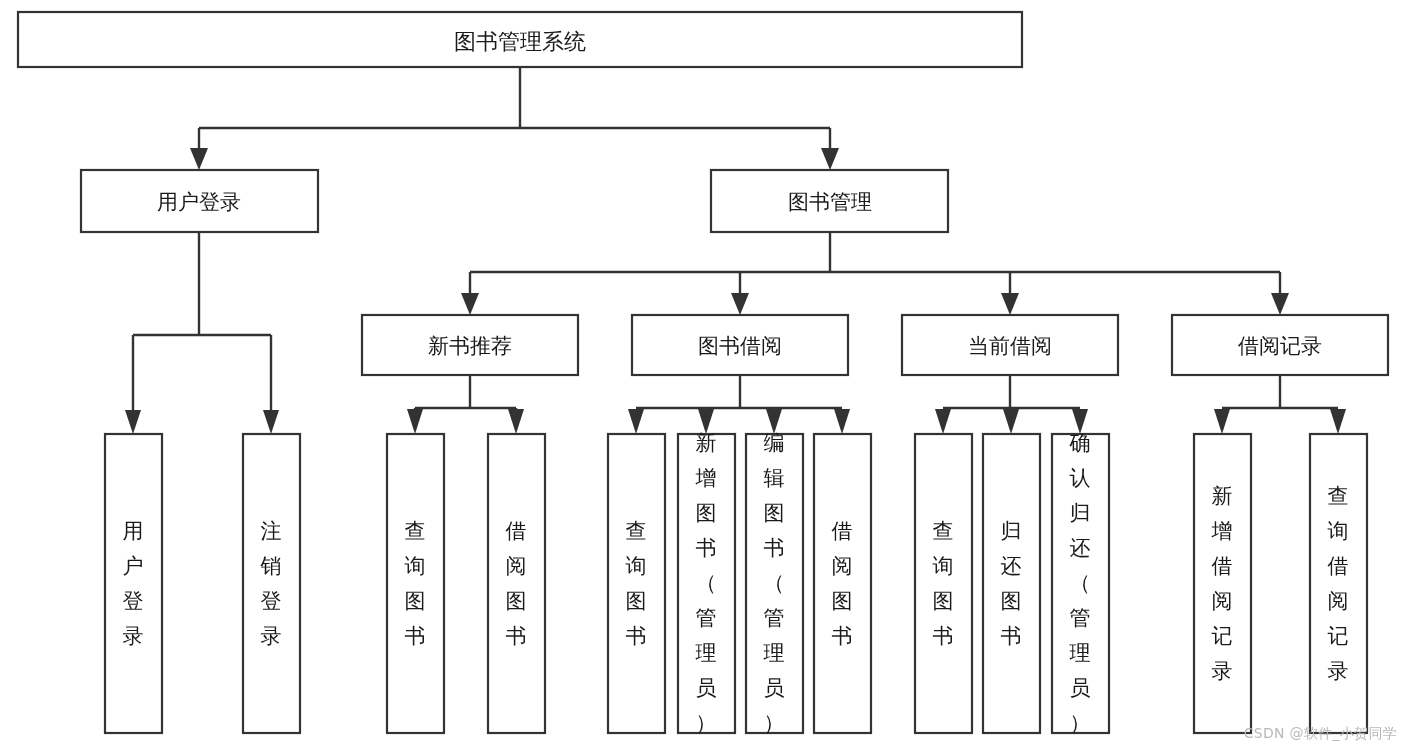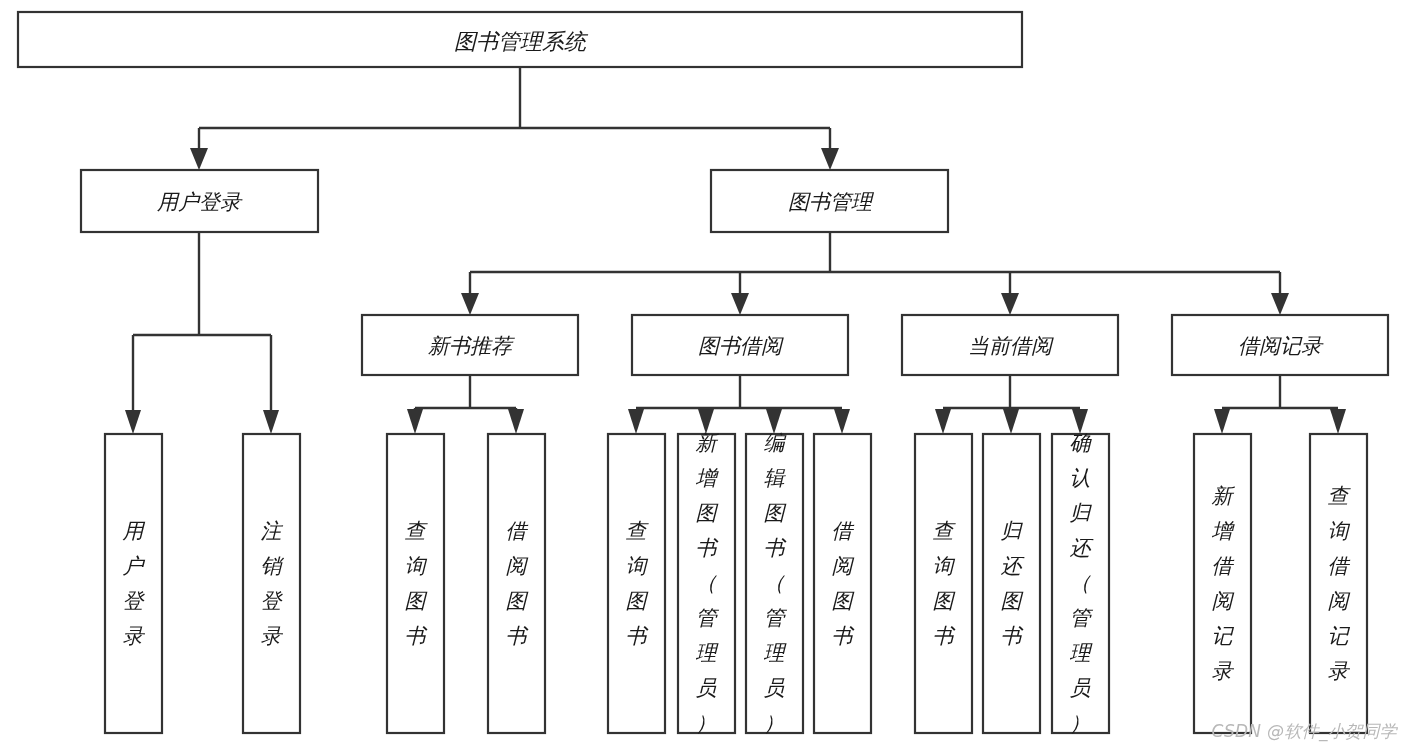--- a/index.html
+++ b/index.html
@@ -11,21 +11,20 @@
     width: 1405px;
     height: 747px;
     font-family: "DejaVu Sans", "Liberation Sans", sans-serif;
     overflow: hidden;
   }
   #diagram-root {
     position: relative;
     width: 1405px;
     height: 747px;
     background: #ffffff;
-    font-style: italic;
   }
   svg#flowchart {
     position: absolute;
     left: 0;
     top: 0;
     width: 1405px;
     height: 747px;
     display: block;
   }
   .node-box {
@@ -57,21 +56,21 @@
     fill: #1a1a1a;
     font-family: "DejaVu Sans", "Liberation Sans", sans-serif;
     font-size: 21px;
     text-anchor: middle;
   }
   .watermark {
     position: absolute;
     right: 8px;
     bottom: 4px;
     font-family: "DejaVu Sans", "Liberation Sans", sans-serif;
-    font-size: 17px;
+    font-size: 14px;
     color: #b8b8b8;
     white-space: nowrap;
     letter-spacing: 0.3px;
     user-select: none;
   }
 </style>
 </head>
 <body>
 
 <div id="diagram-root">

